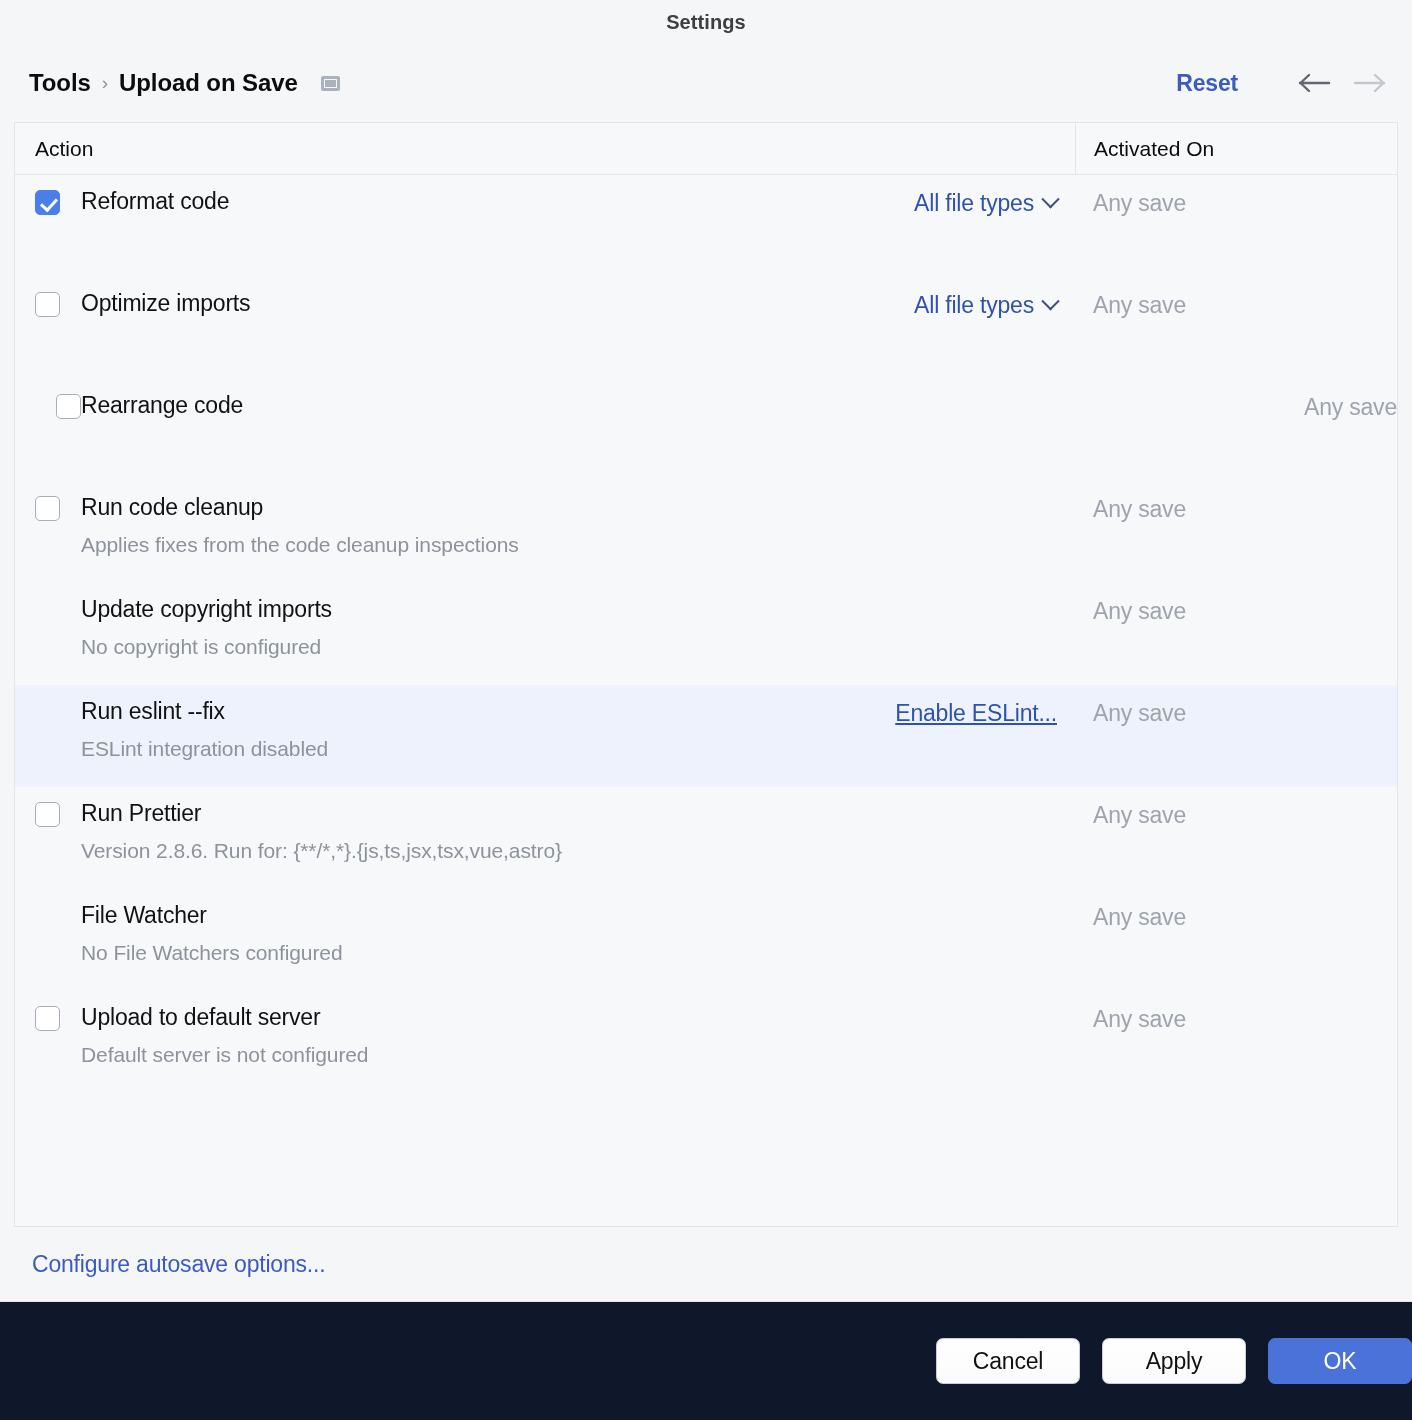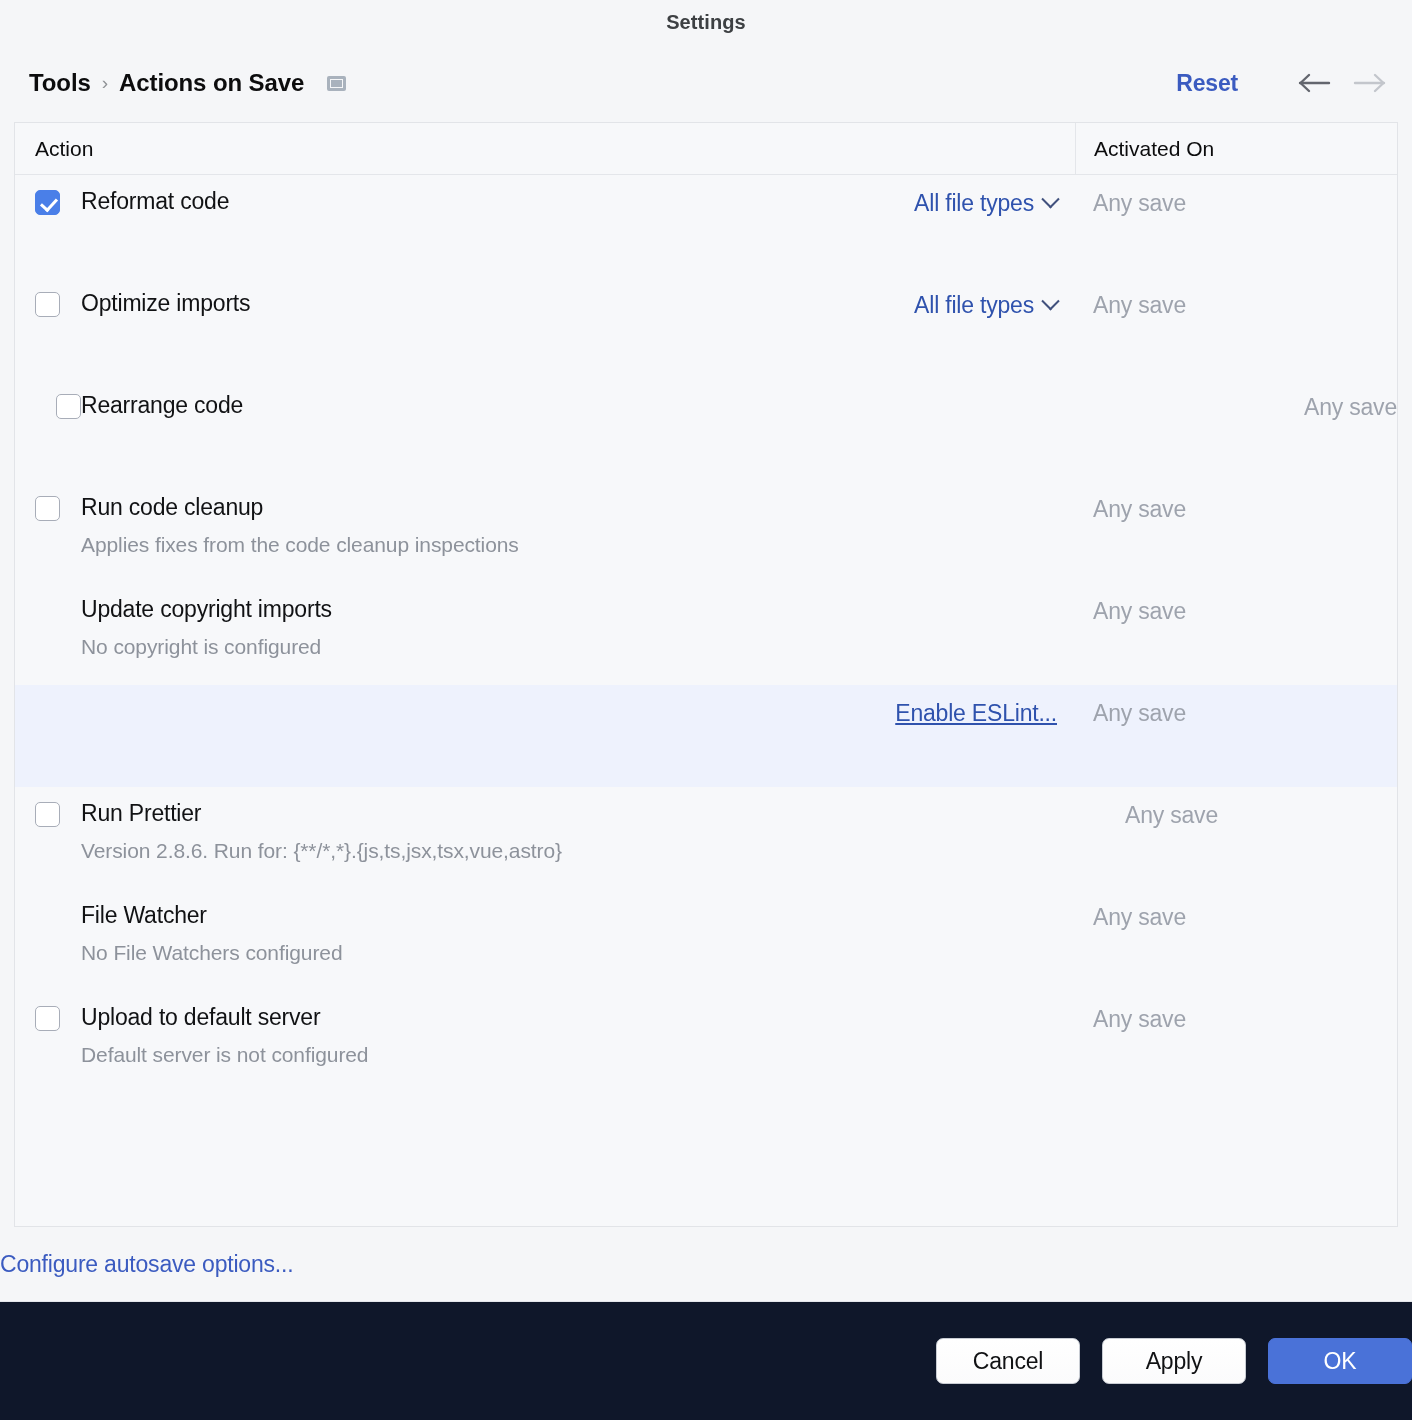--- a/index.html
+++ b/index.html
@@ -237,21 +237,21 @@
     font-size: 23px;
     color: #9ea3ad;
     letter-spacing: -0.2px;
   }
 
   
   .autosave-bar {
     height: 74px;
     display: flex;
     align-items: center;
-    padding-left: 0;
+    padding-left: 32px;
     flex: 0 0 auto;
   }
   .autosave-link {
     font-size: 23px;
     color: #3b5bc0;
     cursor: pointer;
     letter-spacing: -0.2px;
   }
 
   
@@ -289,21 +289,21 @@
 <div class="dialog">
 
   <div class="titlebar">
     <div class="title">Settings</div>
   </div>
 
   <div class="crumbbar">
     <div class="crumbs">
       <span class="crumb">Tools</span>
       <span class="crumb-sep">›</span>
-      <span class="crumb">Actions on Save</span>
+      <span class="crumb">Upload on Save</span>
       <span class="crumb-icon"></span>
     </div>
     <div class="crumbbar-right">
       <span class="reset-link">Reset</span>
       <span class="navarrow">
         <svg width="34" height="22" viewBox="0 0 34 22">
           <path d="M2 11 H31" stroke="#63666e" stroke-width="2.4" fill="none" stroke-linecap="round"></path>
           <path d="M11 3 L2.5 11 L11 19" stroke="#63666e" stroke-width="2.4" fill="none" stroke-linecap="round" stroke-linejoin="round"></path>
         </svg>
       </span>
@@ -377,27 +377,31 @@
             <div class="labels">
               <div class="row-label">Update copyright imports</div>
               <div class="row-desc">No copyright is configured</div>
             </div>
           </div>
           <div class="row-activated">Any save</div>
         </div>
         <div class="row sel" style="height: 102px;">
           <div class="row-main">
             <div class="cb-slot"></div>
+            <div class="labels">
+              <div class="row-label">Run eslint --fix</div>
+              <div class="row-desc">ESLint integration disabled</div>
+            </div>
           </div>
           <div class="row-aux">
             <span class="eslint-link">Enable ESLint...</span>
           </div>
           <div class="row-activated">Any save</div>
         </div>
-        <div class="row" style="height: 102px; gap: 32px;">
+        <div class="row" style="height: 102px;">
           <div class="row-main">
             <div class="cb-slot"><span class="checkbox"></span></div>
             <div class="labels">
               <div class="row-label">Run Prettier</div>
               <div class="row-desc">Version 2.8.6. Run for: {**/*,*}.{js,ts,jsx,tsx,vue,astro}</div>
             </div>
           </div>
           <div class="row-activated">Any save</div>
         </div>
         <div class="row" style="height: 102px;">

